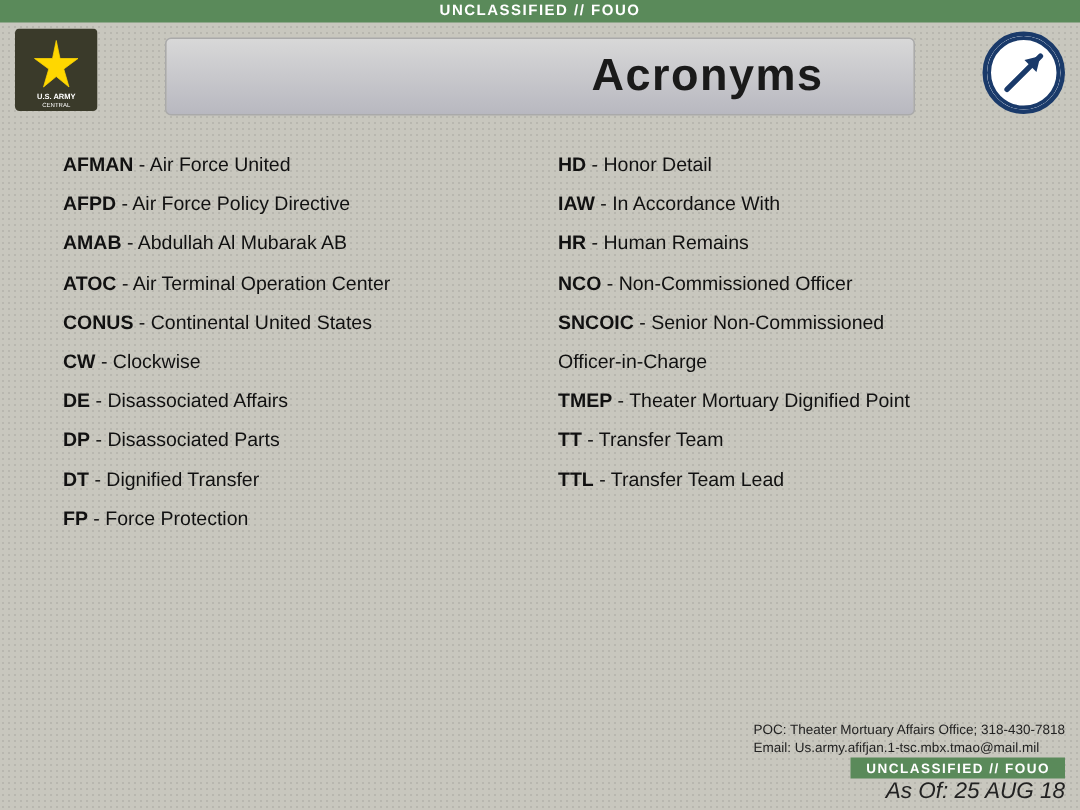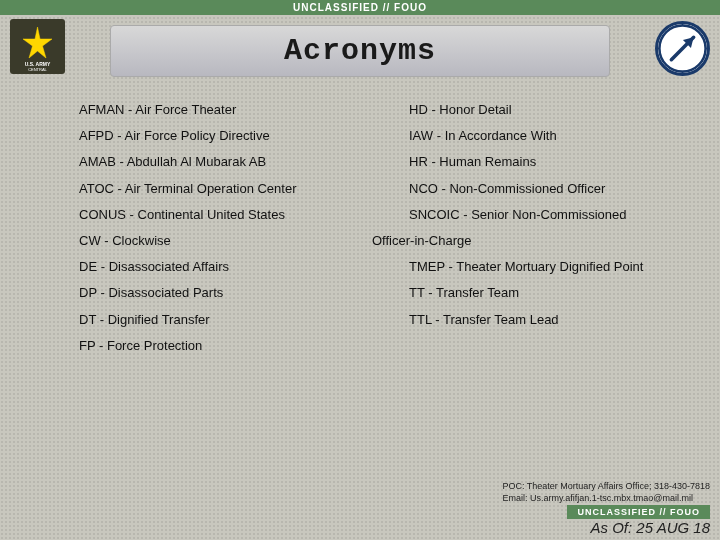--- a/index.html
+++ b/index.html
@@ -55,24 +55,23 @@
     .logo-svg {
       width: 55px;
       height: 55px;
     }
 
     .title-box {
       background: linear-gradient(to bottom, #d8d8d8, #b8b8c0);
       border: 1px solid #aaa;
       border-radius: 4px;
       padding: 8px 60px;
-      text-align: center;
+      text-align: right;
       margin: 4px auto;
       width: 500px;
-      font-family: Liberation Mono, monospace;
     }
 
     .title-text {
       font-size: 30px;
       font-weight: bold;
       color: #1a1a1a;
       letter-spacing: 1px;
     }
 
     .logo-right {
@@ -94,22 +93,21 @@
     }
 
     .acronym-row {
       padding: 4px 2px;
       font-size: 13px;
       color: #111;
       line-height: 1.4;
     }
 
     .acronym-key {
-      font-weight: normal;
-      margin-left: 37px;
+      font-weight: bold;
     }
 
     .footer {
       position: absolute;
       bottom: 0;
       left: 0;
       right: 0;
       z-index: 10;
       display: flex;
       align-items: flex-end;
@@ -187,21 +185,21 @@
         <polygon points="40,15 28,18 37,27" fill="#1a3a6a"></polygon>
       </svg>
     </div>
   </div>
 </div>
 
 <div class="content-area">
 
   <div>
     <div class="acronym-row">
-      <span class="acronym-key">AFMAN</span><span> - </span><span>Air Force Theater</span>
+      <span class="acronym-key">AFMAN</span><span> - </span><span>Air Force United</span>
     </div>
     <div class="acronym-row">
       <span class="acronym-key">AFPD</span><span> - </span><span>Air Force Policy Directive</span>
     </div>
     <div class="acronym-row">
       <span class="acronym-key">AMAB</span><span> - </span><span>Abdullah Al Mubarak AB</span>
     </div>
     <div class="acronym-row">
       <span class="acronym-key">ATOC</span><span> - </span><span>Air Terminal Operation Center</span>
     </div>

